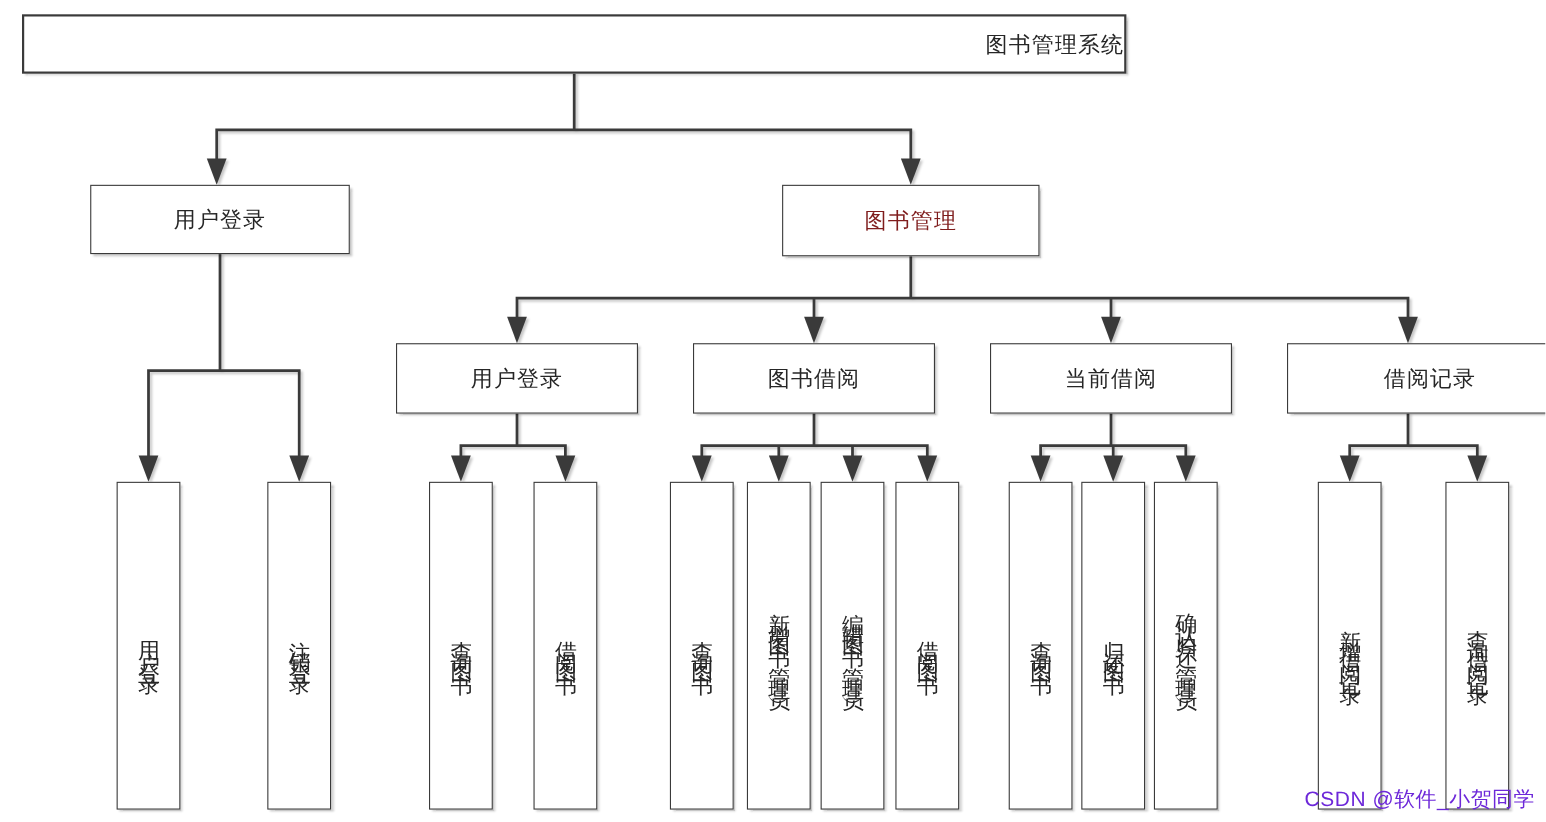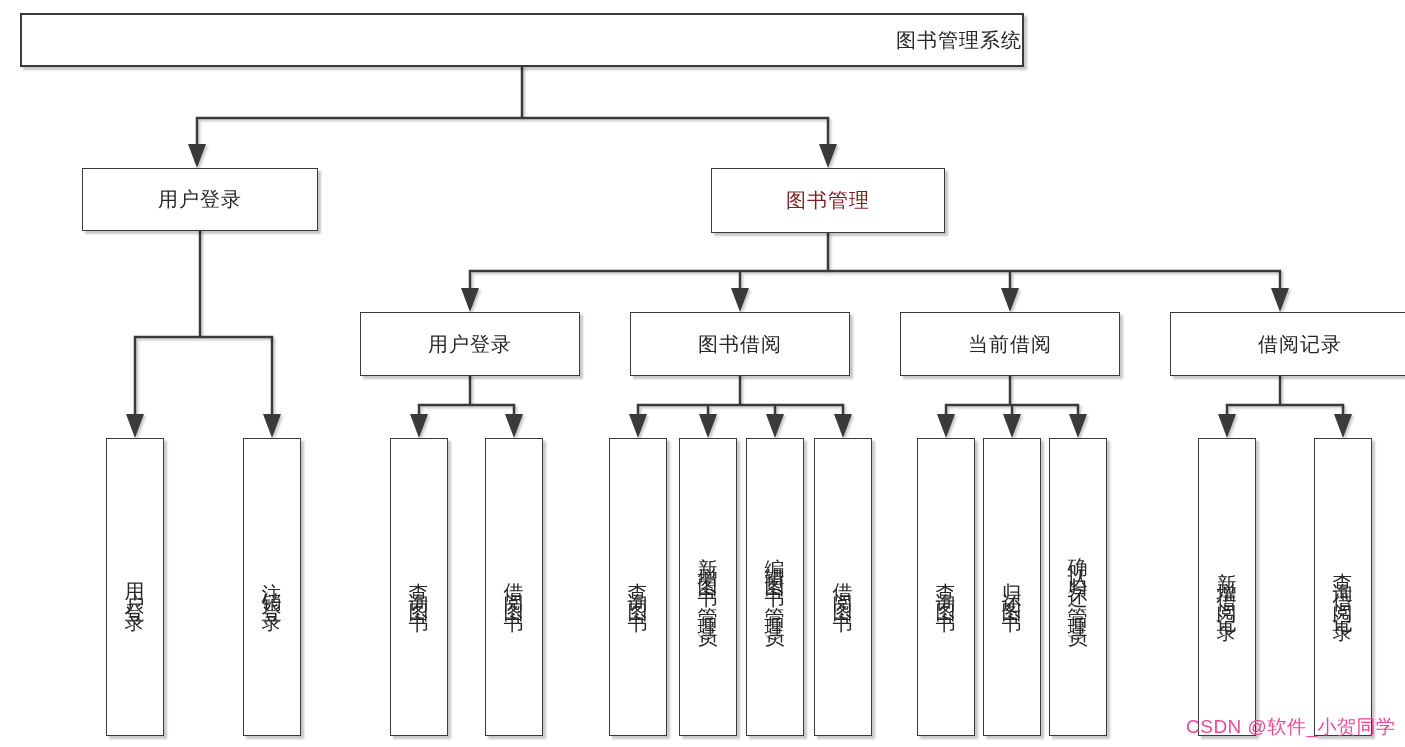--- a/index.html
+++ b/index.html
@@ -149,15 +149,15 @@
     <span class="vtext">确认归还（管理员）</span>
   </div>
 
   <div class="node leaf" style="left: 1198px; border-color: rgb(58, 58, 58); background: rgb(255, 255, 255); color: rgb(38, 38, 38);">
     <span class="vtext">新增借阅记录</span>
   </div>
   <div class="node leaf" style="left: 1314px; border-color: rgb(58, 58, 58); background: rgb(255, 255, 255); color: rgb(38, 38, 38);">
     <span class="vtext">查询借阅记录</span>
   </div>
 
-  <div class="watermark" style="color: #ec4899;">CSDN @软件_小贺同学</div>
+  <div class="watermark" style="color: #6d28d9;">CSDN @软件_小贺同学</div>
 
 </div>
 
 </body></html>

